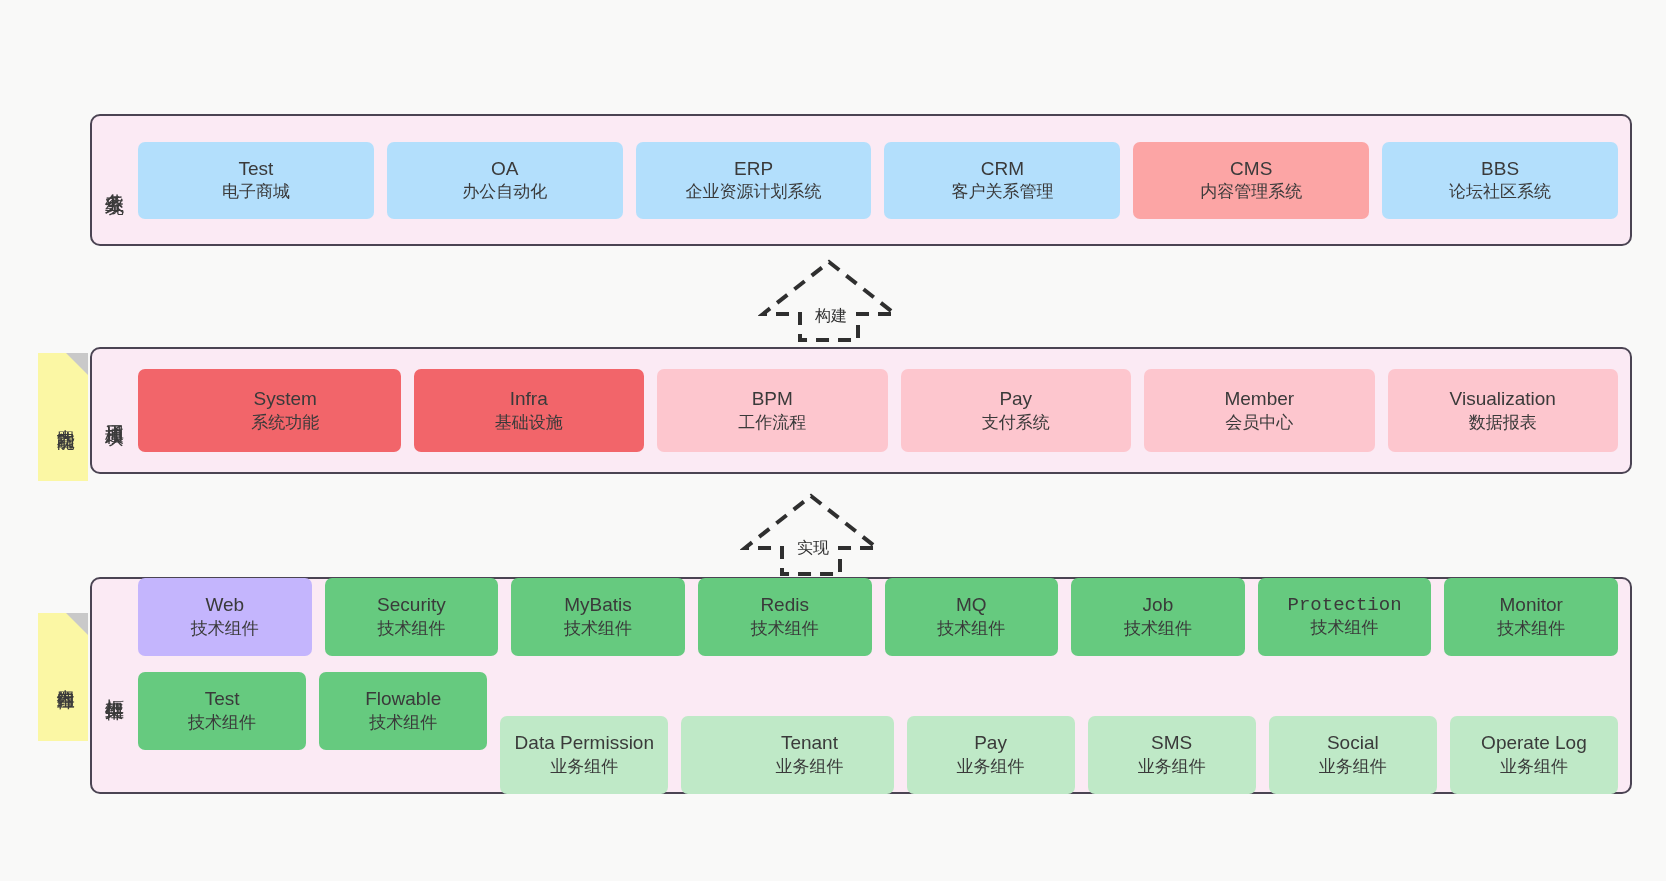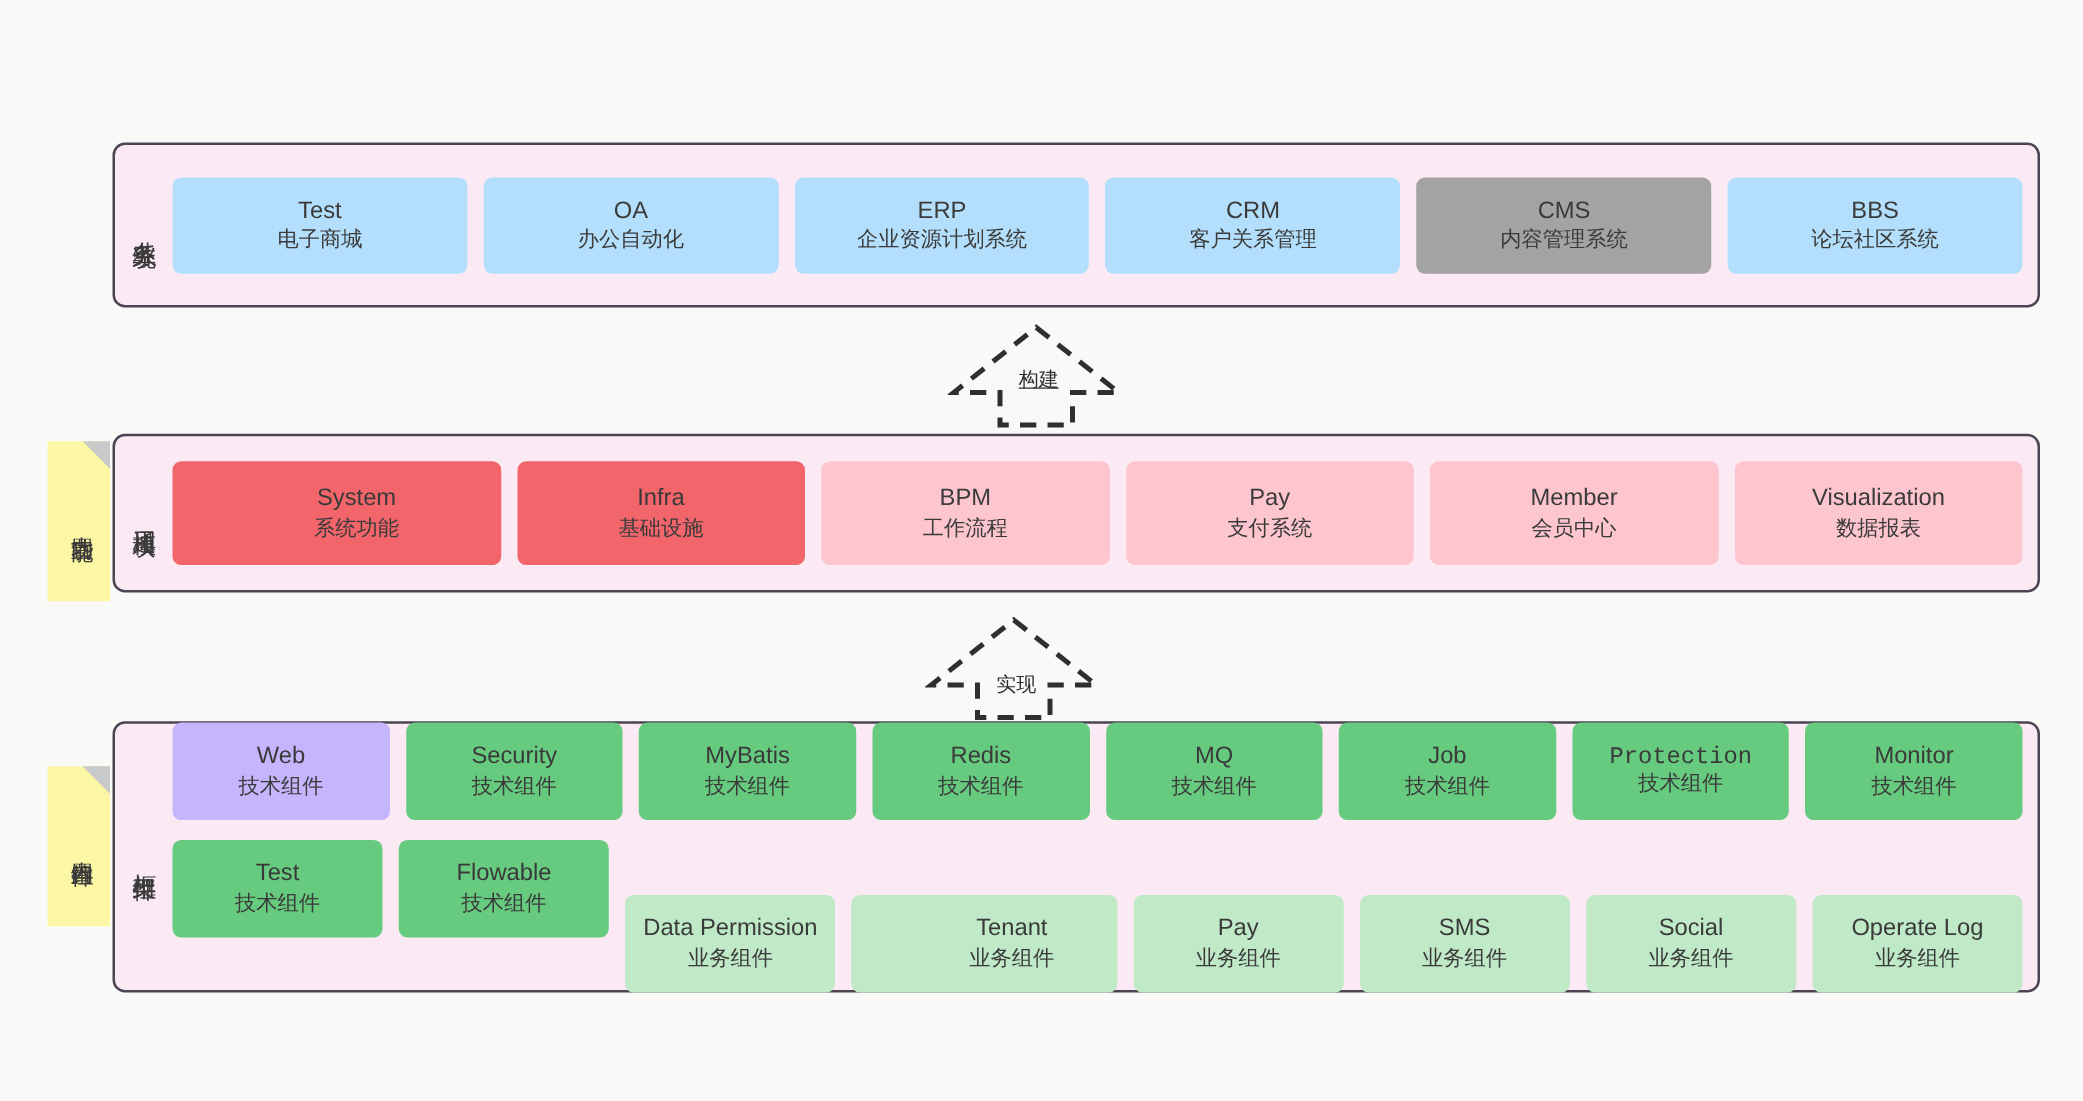--- a/index.html
+++ b/index.html
@@ -159,37 +159,37 @@
           <span class="t-cn">办公自动化</span>
         </div>
         <div class="card c-blue h-biz" style="background: rgb(179, 223, 252);">
           <span class="t-en">ERP</span>
           <span class="t-cn">企业资源计划系统</span>
         </div>
         <div class="card c-blue h-biz" style="background: rgb(179, 223, 252);">
           <span class="t-en">CRM</span>
           <span class="t-cn">客户关系管理</span>
         </div>
-        <div class="card c-blue h-biz" style="background: #a3a3a3;">
+        <div class="card c-blue h-biz" style="background: #fca5a5;">
           <span class="t-en">CMS</span>
           <span class="t-cn">内容管理系统</span>
         </div>
         <div class="card c-blue h-biz" style="background: rgb(179, 223, 252);">
           <span class="t-en">BBS</span>
           <span class="t-cn">论坛社区系统</span>
         </div>
       </div>
     </div>
   </div>
 
   <div class="arrow" style="left:758px; top:258px; width:142px; height:86px;">
     <svg width="142" height="86" viewBox="0 0 142 86" xmlns="http://www.w3.org/2000/svg">
       <path d="M 71 4 L 137 56 L 100 56 L 100 82 L 42 82 L 42 56 L 5 56 Z" fill="none" stroke="#2f2f2f" stroke-width="4" stroke-dasharray="13 9" stroke-linejoin="miter" stroke-linecap="butt"></path>
     </svg>
-    <div class="arrow-label" style="top:36px;text-decoration:underline;">构建</div>
+    <div class="arrow-label" style="top:48px;">构建</div>
   </div>
 
   <div class="sticky" style="left:38px; top:353px; width:50px; height:128px;">
     <span class="fold"></span>
     <span class="sticky-text">内置功能</span>
   </div>
 
   <div class="layer" id="layer-common" style="left:90px; top:347px; width:1542px; height:127px;">
     <div class="layer-title">通用模块</div>
     <div class="layer-body">

